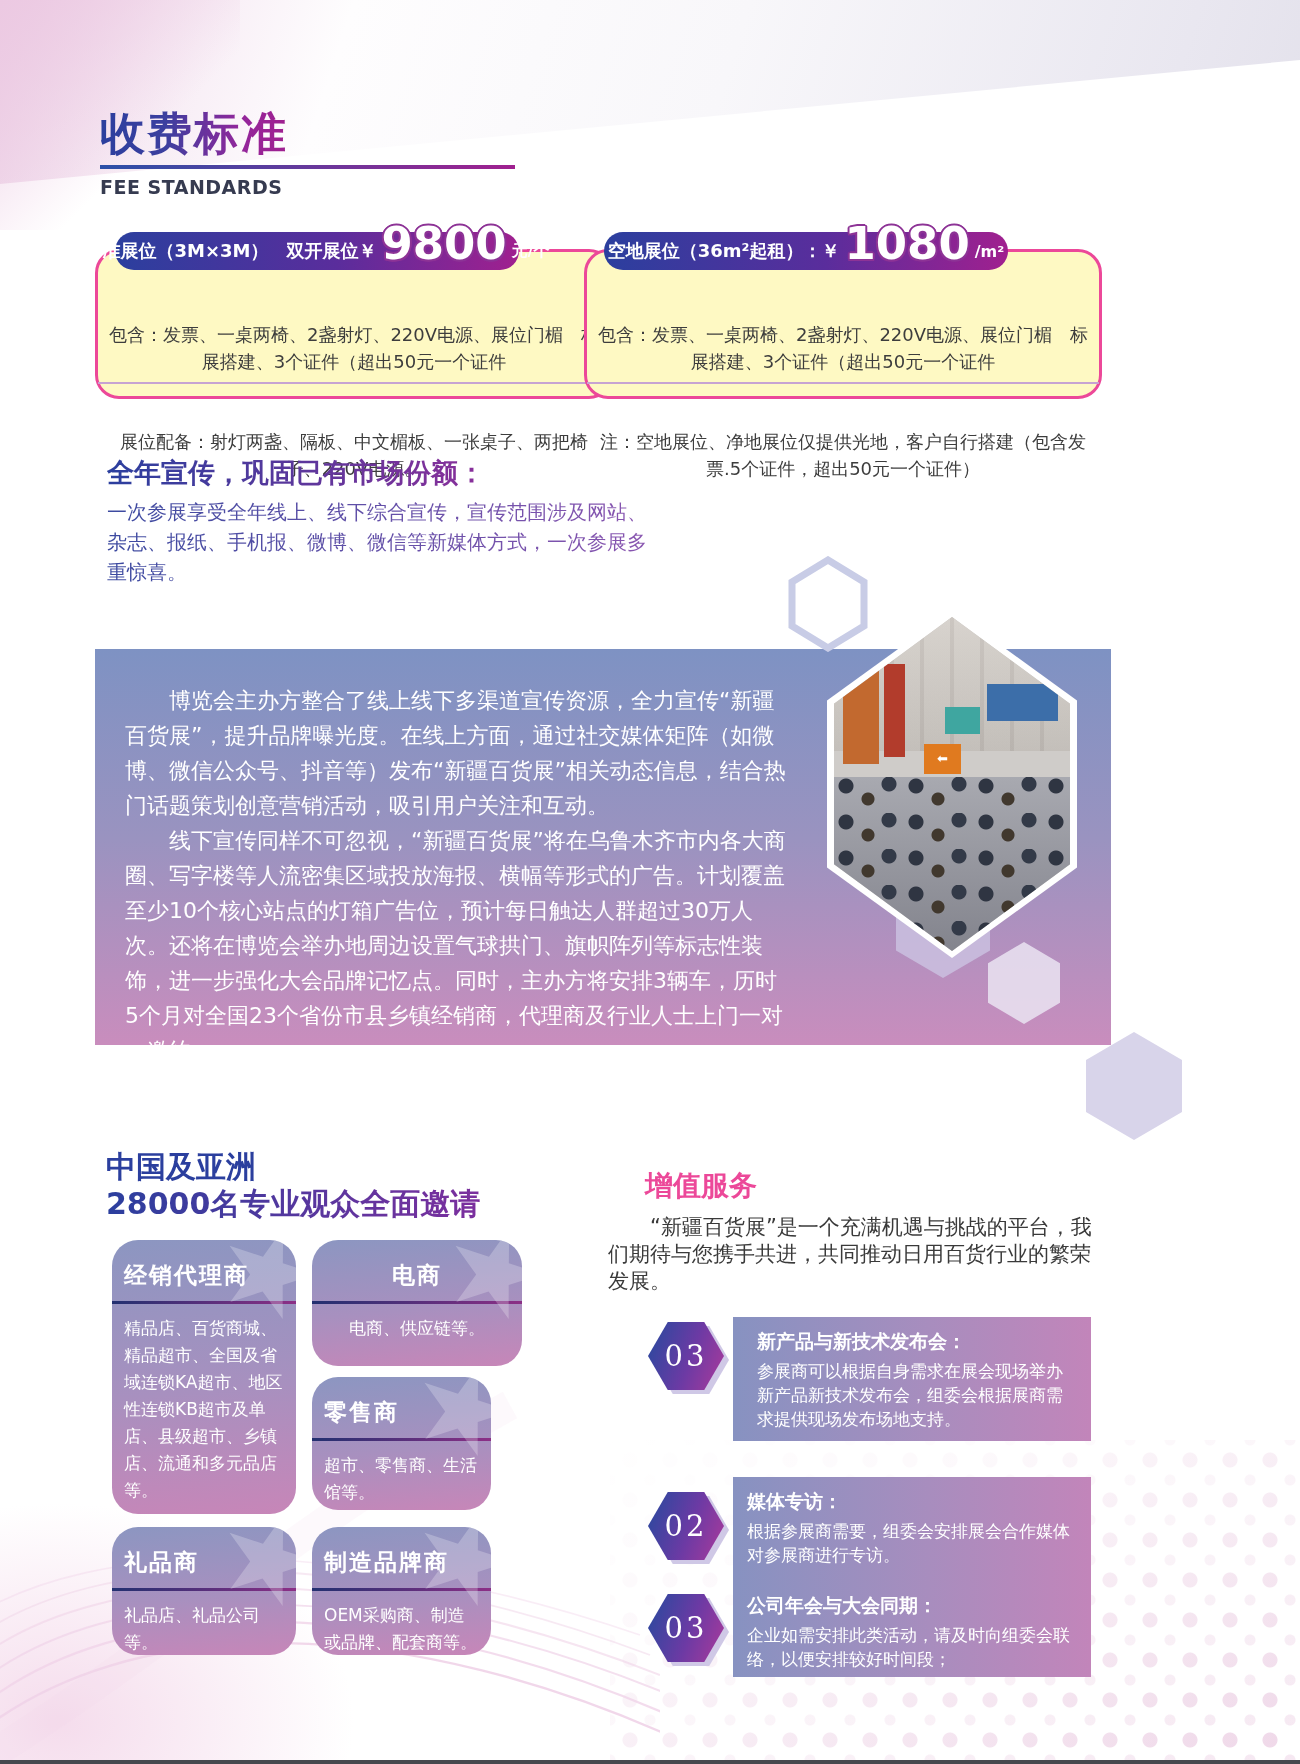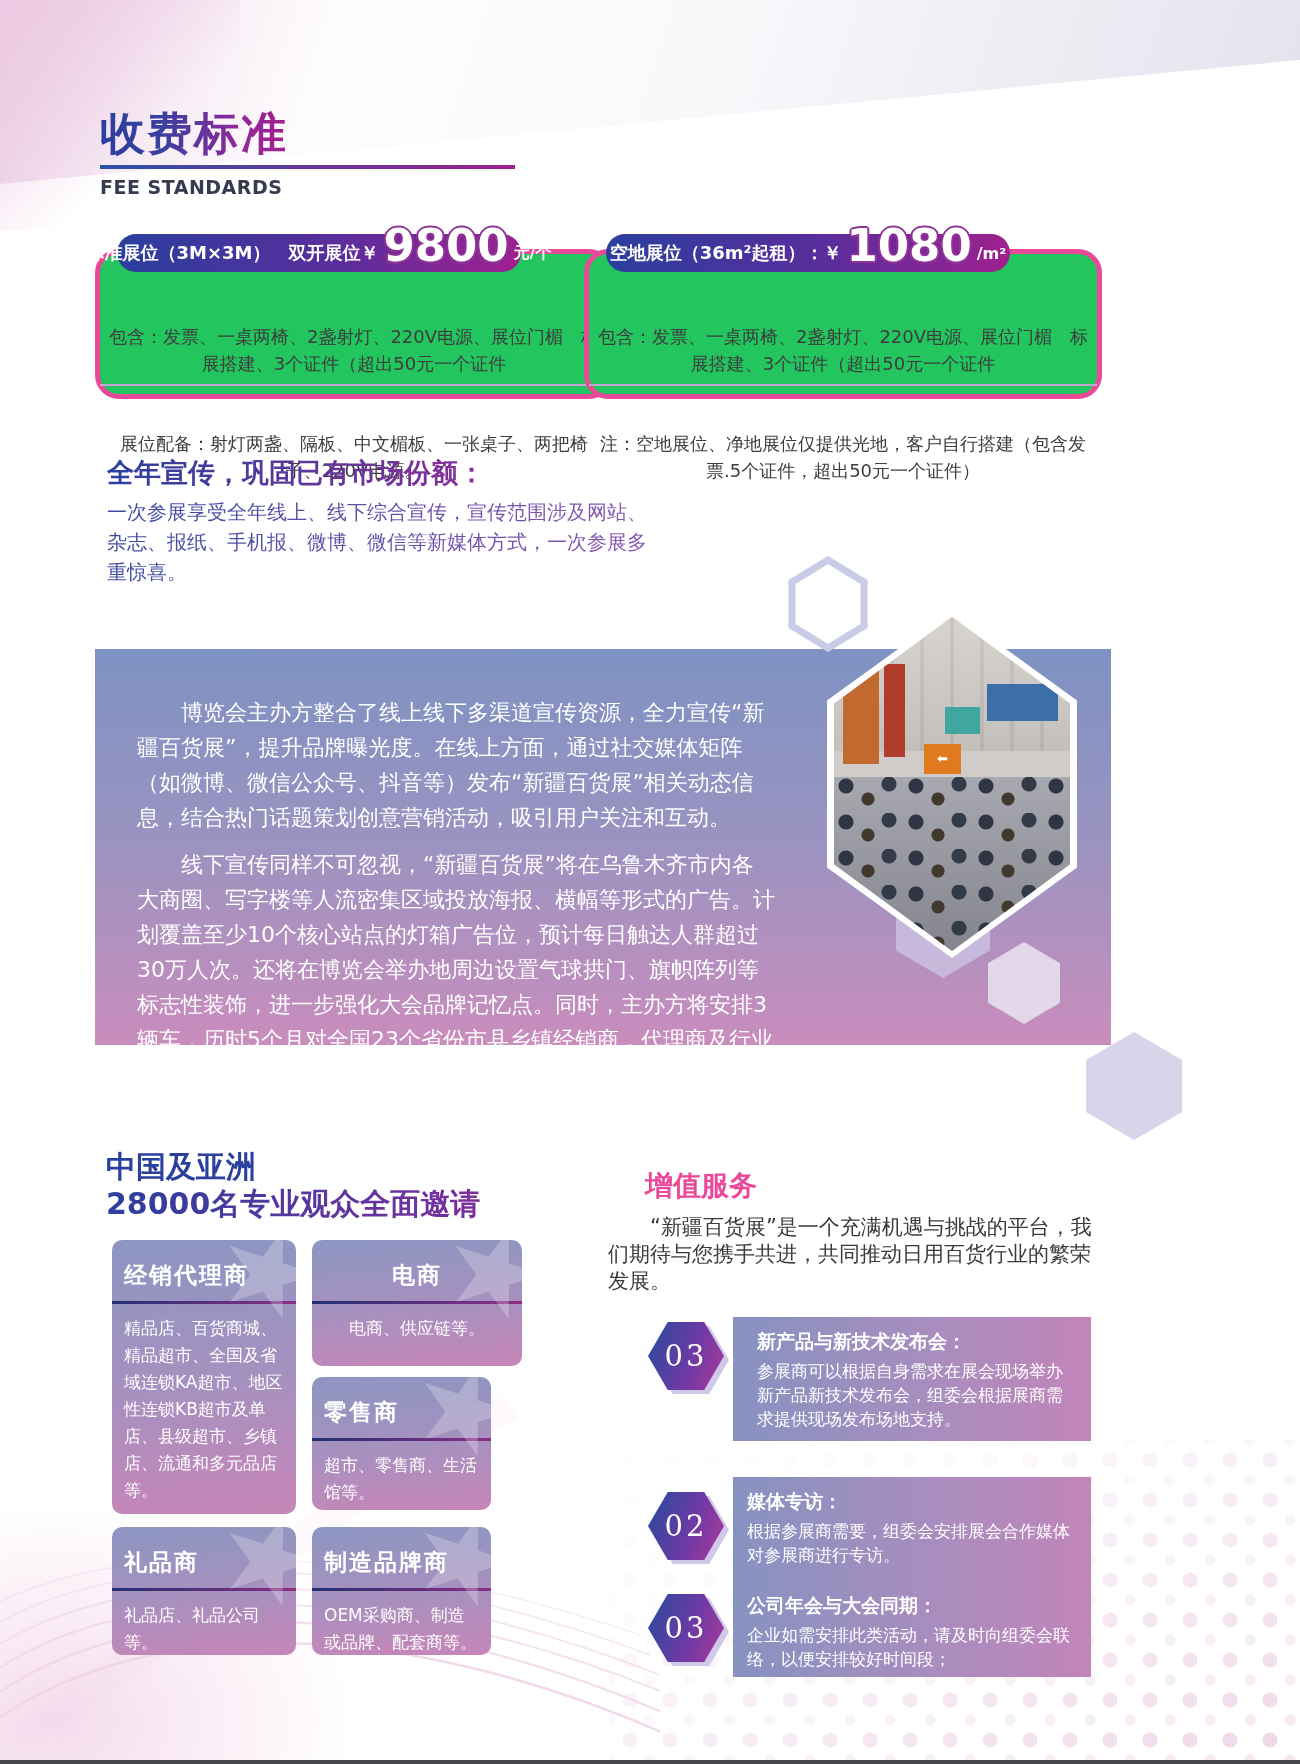--- a/index.html
+++ b/index.html
@@ -27,21 +27,21 @@
   .page-title{position:absolute;left:100px;top:104px;font-size:45px;font-weight:800;letter-spacing:2px;
     background:linear-gradient(90deg,#2b3f9e 0%,#3c3f9f 35%,#93269b 75%,#a0208f 100%);
     -webkit-background-clip:text;background-clip:text;color:transparent;}
   .title-rule{position:absolute;left:100px;top:165px;width:415px;height:4px;
     background:linear-gradient(90deg,#2b51a8,#a0208f);}
   .page-subtitle{position:absolute;left:100px;top:176px;font-size:19px;font-weight:600;
     letter-spacing:.5px;color:#363b50;}
 
   
   .price-box{position:absolute;top:249px;width:518px;height:150px;box-sizing:border-box;
-    border:5px solid #ec4899;border-radius:24px;background:#22c55e;padding-top:25px;z-index:2;}
+    border:3px solid #ec4899;border-radius:24px;background:#fef9c3;padding-top:25px;z-index:2;}
   .price-box.left{left:95px;}
   .price-box.right{left:584px;}
   .pill{position:absolute;left:17px;top:-20px;width:404px;height:38px;border-radius:20px;
     background:linear-gradient(90deg,#2b3f9e 0%,#5a2d9c 55%,#a0208f 100%);
     display:flex;align-items:center;justify-content:center;color:#fff;white-space:nowrap;}
   .pill-pre{font-size:18px;font-weight:700;}
   .pill-big{font-size:45px;font-weight:800;line-height:0.9;margin:0 5px;transform:translateY(-7px);
     text-shadow:-2px 0 #8d3396,2px 0 #8d3396,0 -2px #8d3396,0 2px #8d3396,
                 -1.5px -1.5px #8d3396,1.5px 1.5px #8d3396,-1.5px 1.5px #8d3396,1.5px -1.5px #8d3396;}
   .pill-suf{font-size:16px;font-weight:700;}
@@ -54,21 +54,21 @@
     -webkit-background-clip:text;background-clip:text;color:transparent;z-index:2;}
   .promo-body{position:absolute;left:107px;top:497px;width:548px;font-size:20px;line-height:30px;
     background:linear-gradient(90deg,#3c4aa0,#8a55b0);
     -webkit-background-clip:text;background-clip:text;color:transparent;z-index:2;}
 
   
   .promo-box{position:absolute;left:95px;top:649px;width:1016px;height:396px;z-index:1;
     background:linear-gradient(180deg,#7e92c3 0%,#9a93c0 48%,#c98dbd 100%);}
   .promo-box-text{position:absolute;left:30px;top:34px;width:662px;color:#fff;
     font-size:22px;line-height:35px;}
-  .promo-box-text p{margin:12px;text-indent:2em;}
+  .promo-box-text p{margin:0;text-indent:2em;}
 
   
   .hex{clip-path:polygon(50% 0%,100% 26%,100% 74%,50% 100%,0% 74%,0% 26%);}
   .hex-outline{position:absolute;left:788px;top:556px;z-index:2;}
   .hex-b1{position:absolute;left:896px;top:872px;width:94px;height:106px;background:rgba(205,199,228,.75);z-index:2;}
   .hex-b2{position:absolute;left:988px;top:942px;width:72px;height:82px;background:rgba(234,228,242,.85);z-index:2;}
   .hex-b3{position:absolute;left:1086px;top:1032px;width:96px;height:108px;background:#d8d4ea;z-index:2;}
   .photo-hex{position:absolute;left:827px;top:610px;width:250px;height:348px;background:#ffffff;z-index:3;}
   .photo-hex-inner{position:absolute;inset:7px;background:#cfccc9;overflow:hidden;}
   .ph-ceiling{position:absolute;left:0;top:0;width:100%;height:40%;
@@ -85,21 +85,21 @@
                      radial-gradient(circle at 34px 22px,#41382e 6px,transparent 7px),
                      radial-gradient(circle at 55px 7px,#333a48 7px,transparent 8px),
                      linear-gradient(#a8a9b0,#83848d);
     background-size:70px 36px,70px 36px,70px 36px,100% 100%;}
 
   
   .aud-h1{position:absolute;left:106px;top:1147px;font-size:30px;font-weight:800;color:#2b3f9e;z-index:2;}
   .aud-h2{position:absolute;left:106px;top:1184px;font-size:30px;font-weight:800;z-index:2;
     background:linear-gradient(90deg,#2b3f9e,#7c2f9e);
     -webkit-background-clip:text;background-clip:text;color:transparent;}
-  .aud-card{position:absolute;box-sizing:border-box;border-radius:10px;overflow:hidden;z-index:2;
+  .aud-card{position:absolute;box-sizing:border-box;border-radius:26px;overflow:hidden;z-index:2;
     background:linear-gradient(175deg,#8c96c1 0%,#a890bf 55%,#c786b8 100%);
     padding:20px 12px 21px;color:#fff;}
   .aud-card .star{position:absolute;top:-14px;right:-20px;width:95px;height:95px;
     background:rgba(255,255,255,.24);transform:rotate(18deg);
     clip-path:polygon(50% 0%,61% 35%,98% 35%,68% 57%,79% 91%,50% 70%,21% 91%,32% 57%,2% 35%,39% 35%);}
   .aud-title{position:relative;font-size:23px;font-weight:800;letter-spacing:2px;}
   .aud-rule{height:3px;margin:10px -12px 11px;background:linear-gradient(90deg,#223070,#8c2f86);}
   .aud-body{position:relative;font-size:17px;line-height:27px;}
   .c1{left:112px;top:1240px;width:184px;height:274px;}
   .c2{left:312px;top:1240px;width:210px;height:126px;text-align:center;}

